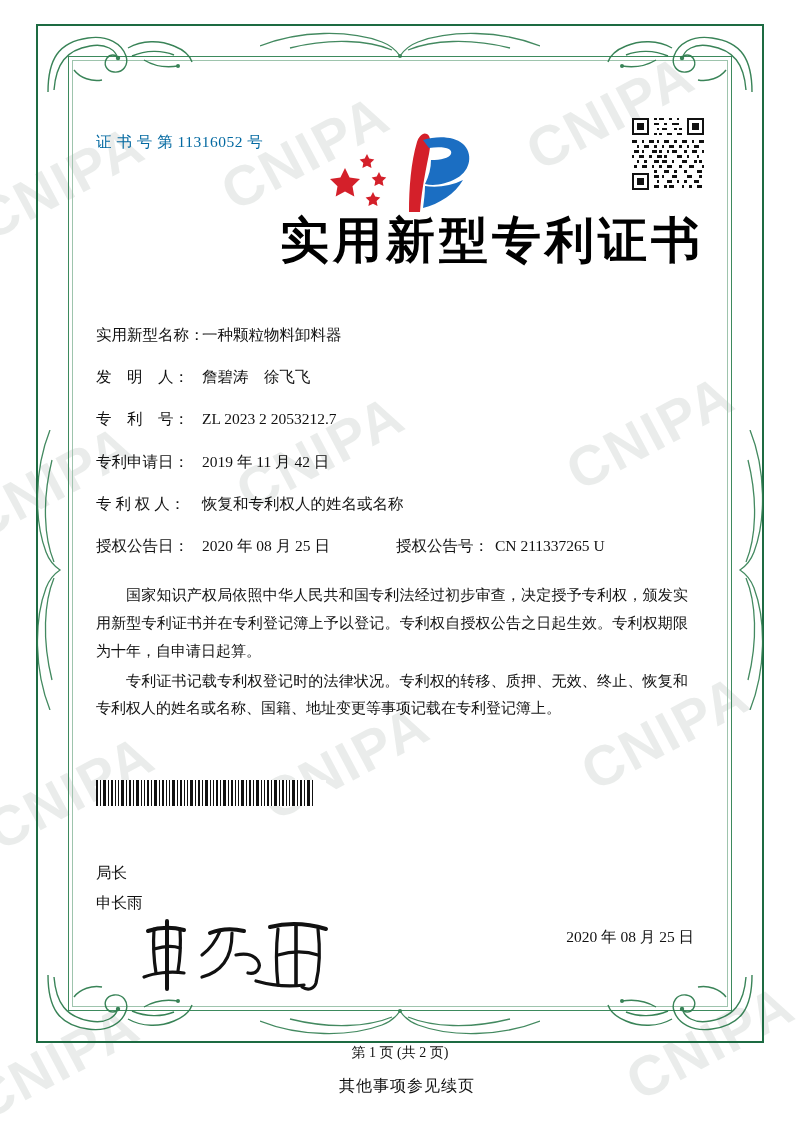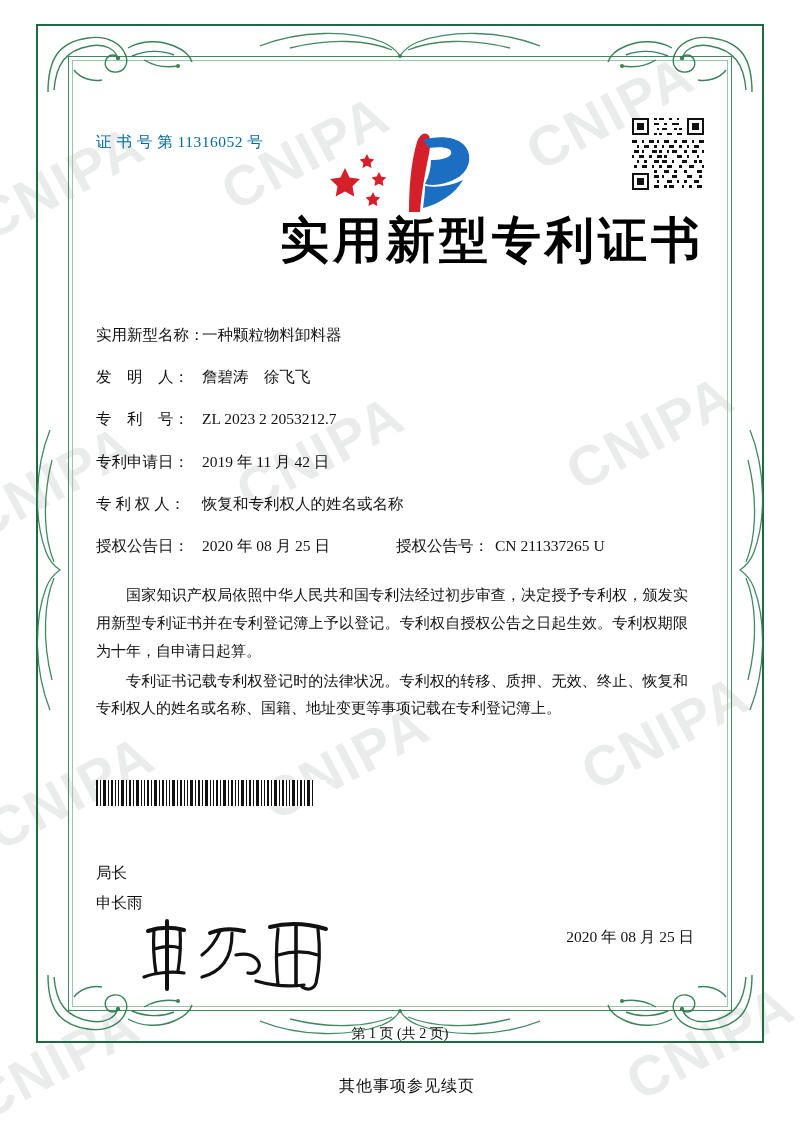--- a/index.html
+++ b/index.html
@@ -196,21 +196,21 @@
     text-align: right;
     font-size: 15.5px;
     color: #111;
     margin-top: 10px;
     padding-right: 10px;
   }
 
   .page-no {
     position: absolute;
     left: 0; right: 0;
-    bottom: 88px;
+    bottom: 69px;
     text-align: center;
     font-size: 14px;
     color: #111;
     z-index: 3;
   }
   .footer-note {
     position: absolute;
     left: 14px; right: 0;
     bottom: 34px;
     text-align: center;

